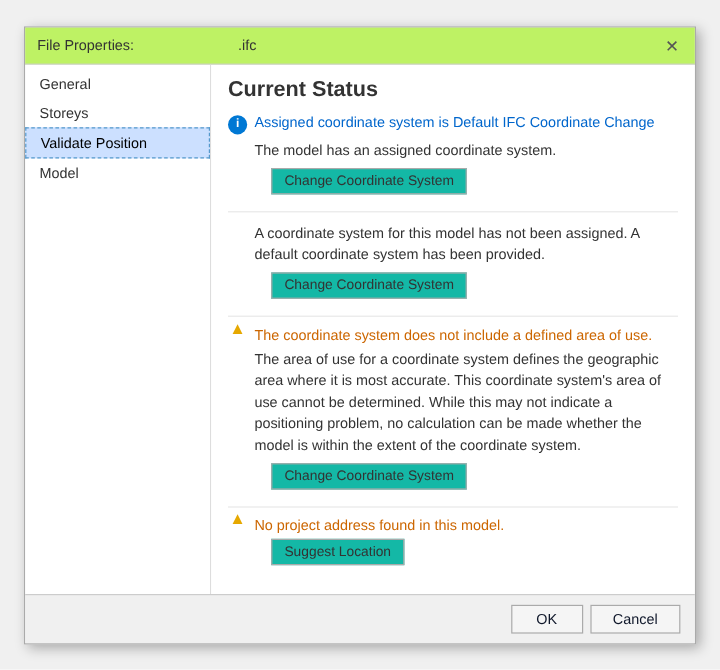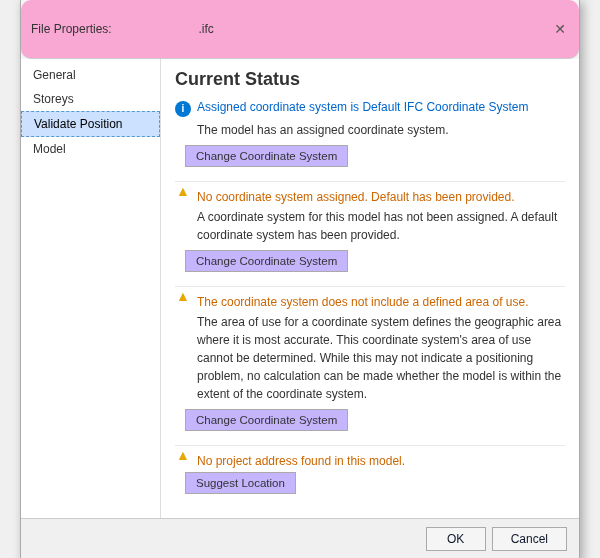--- a/index.html
+++ b/index.html
@@ -18,28 +18,27 @@
     .dialog {
       width: 560px;
       background: #f5f5f5;
       border: 1px solid #aaa;
       box-shadow: 3px 3px 10px rgba(0,0,0,0.3);
       display: flex;
       flex-direction: column;
     }
 
     .title-bar {
-      background: #f9a8d4;
+      background: #bef264;
       border-bottom: 1px solid #ccc;
-      padding: 20px 10px;
+      padding: 6px 10px;
       display: flex;
       align-items: center;
       justify-content: space-between;
       min-height: 30px;
-      border-radius: 10px;
     }
 
     .title-bar-text {
       font-size: 12px;
       color: #333;
     }
 
     .title-bar-close {
       width: 18px;
       height: 18px;
@@ -53,21 +52,21 @@
       justify-content: center;
       line-height: 1;
     }
 
     .dialog-body {
       display: flex;
       flex: 1;
     }
 
     .sidebar {
-      width: 140px;
+      width: 155px;
       background: #fff;
       border-right: 1px solid #ddd;
       padding: 4px 0;
       display: flex;
       flex-direction: column;
     }
 
     .sidebar-item {
       padding: 5px 12px;
       cursor: pointer;
@@ -155,23 +154,23 @@
 
     .section-body {
       font-size: 12px;
       color: #333;
       margin-left: 22px;
       margin-bottom: 6px;
       line-height: 1.5;
     }
 
     .btn {
-      margin-left: 10px;
+      margin-left: 36px;
       padding: 4px 10px;
-      background: #c4b5fd;
+      background: #14b8a6;
       border: 1px solid #aaa;
       cursor: pointer;
       font-size: 11.5px;
       color: #333;
       min-width: 80px;
     }
 
     .dialog-footer {
       background: #f0f0f0;
       border-top: 1px solid #ccc;
@@ -221,33 +220,29 @@
       <div class="sidebar-item active">Validate Position</div>
       <div class="sidebar-item">Model</div>
     </div>
 
     <div class="content-area">
       <div class="content-title">Current Status</div>
 
       <div class="section">
         <div class="section-header">
           <div class="icon-info">i</div>
-          <span class="section-header-text text-blue">Assigned coordinate system is Default IFC Coordinate System</span>
+          <span class="section-header-text text-blue">Assigned coordinate system is Default IFC Coordinate Change</span>
         </div>
         <div class="section-body">The model has an assigned coordinate system.</div>
         <button class="btn">Change Coordinate System</button>
       </div>
 
       <hr class="divider">
 
       <div class="section">
-        <div class="section-header">
-          <div class="icon-warning"></div>
-          <span class="section-header-text text-orange">No coordinate system assigned. Default has been provided.</span>
-        </div>
         <div class="section-body">A coordinate system for this model has not been assigned. A default coordinate system has been provided.</div>
         <button class="btn">Change Coordinate System</button>
       </div>
 
       <hr class="divider">
 
       <div class="section">
         <div class="section-header">
           <div class="icon-warning"></div>
           <span class="section-header-text text-orange">The coordinate system does not include a defined area of use.</span>

